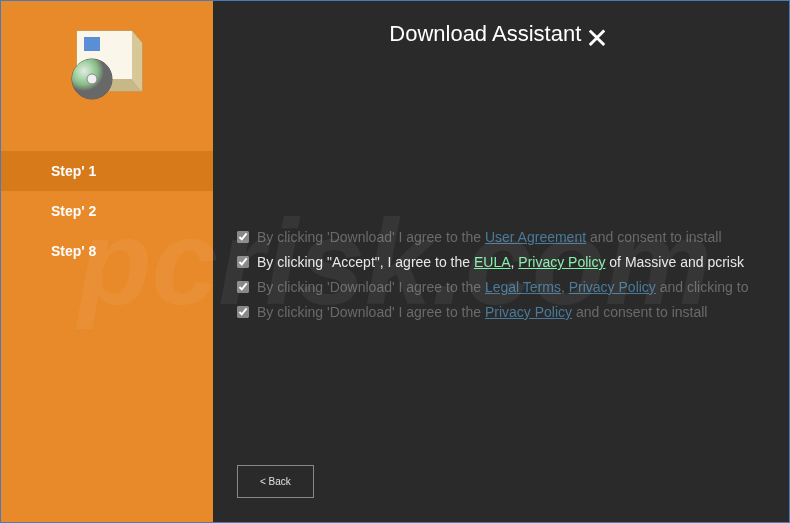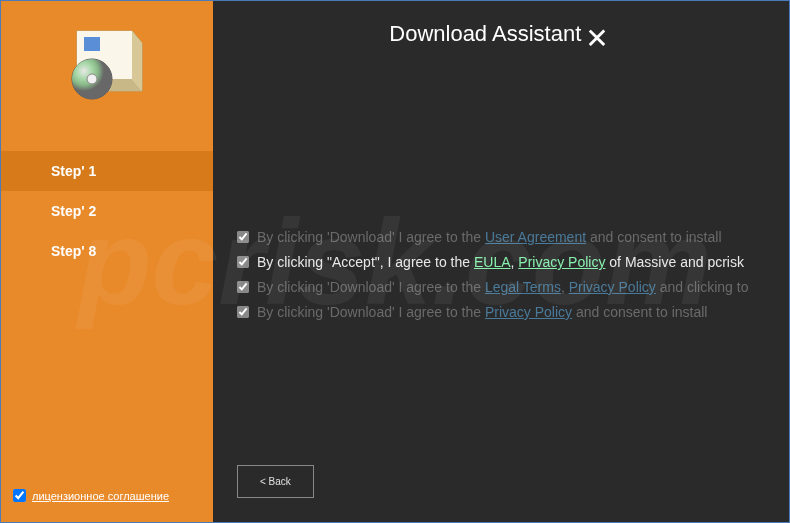--- a/index.html
+++ b/index.html
@@ -170,24 +170,20 @@
           </radialGradient>
         </defs>
         <circle cx="30" cy="58" r="5" fill="#f0f0f0" stroke="#888"></circle>
       </svg>
     </div>
 
     <div class="step-item active">Step' 1</div>
     <div class="step-item">Step' 2</div>
     <div class="step-item">Step' 8</div>
 
-    <div class="license-row">
-      <input type="checkbox" checked="" style="">
-      <label>лицензионное соглашение</label>
-    </div>
   </div>
 
   <div class="main">
     <div class="header">
       <div class="title">Download Assistant</div>
       <div class="close-btn">✕</div>
     </div>
 
     <div class="consent-area">
       <div class="consent-line dim">

